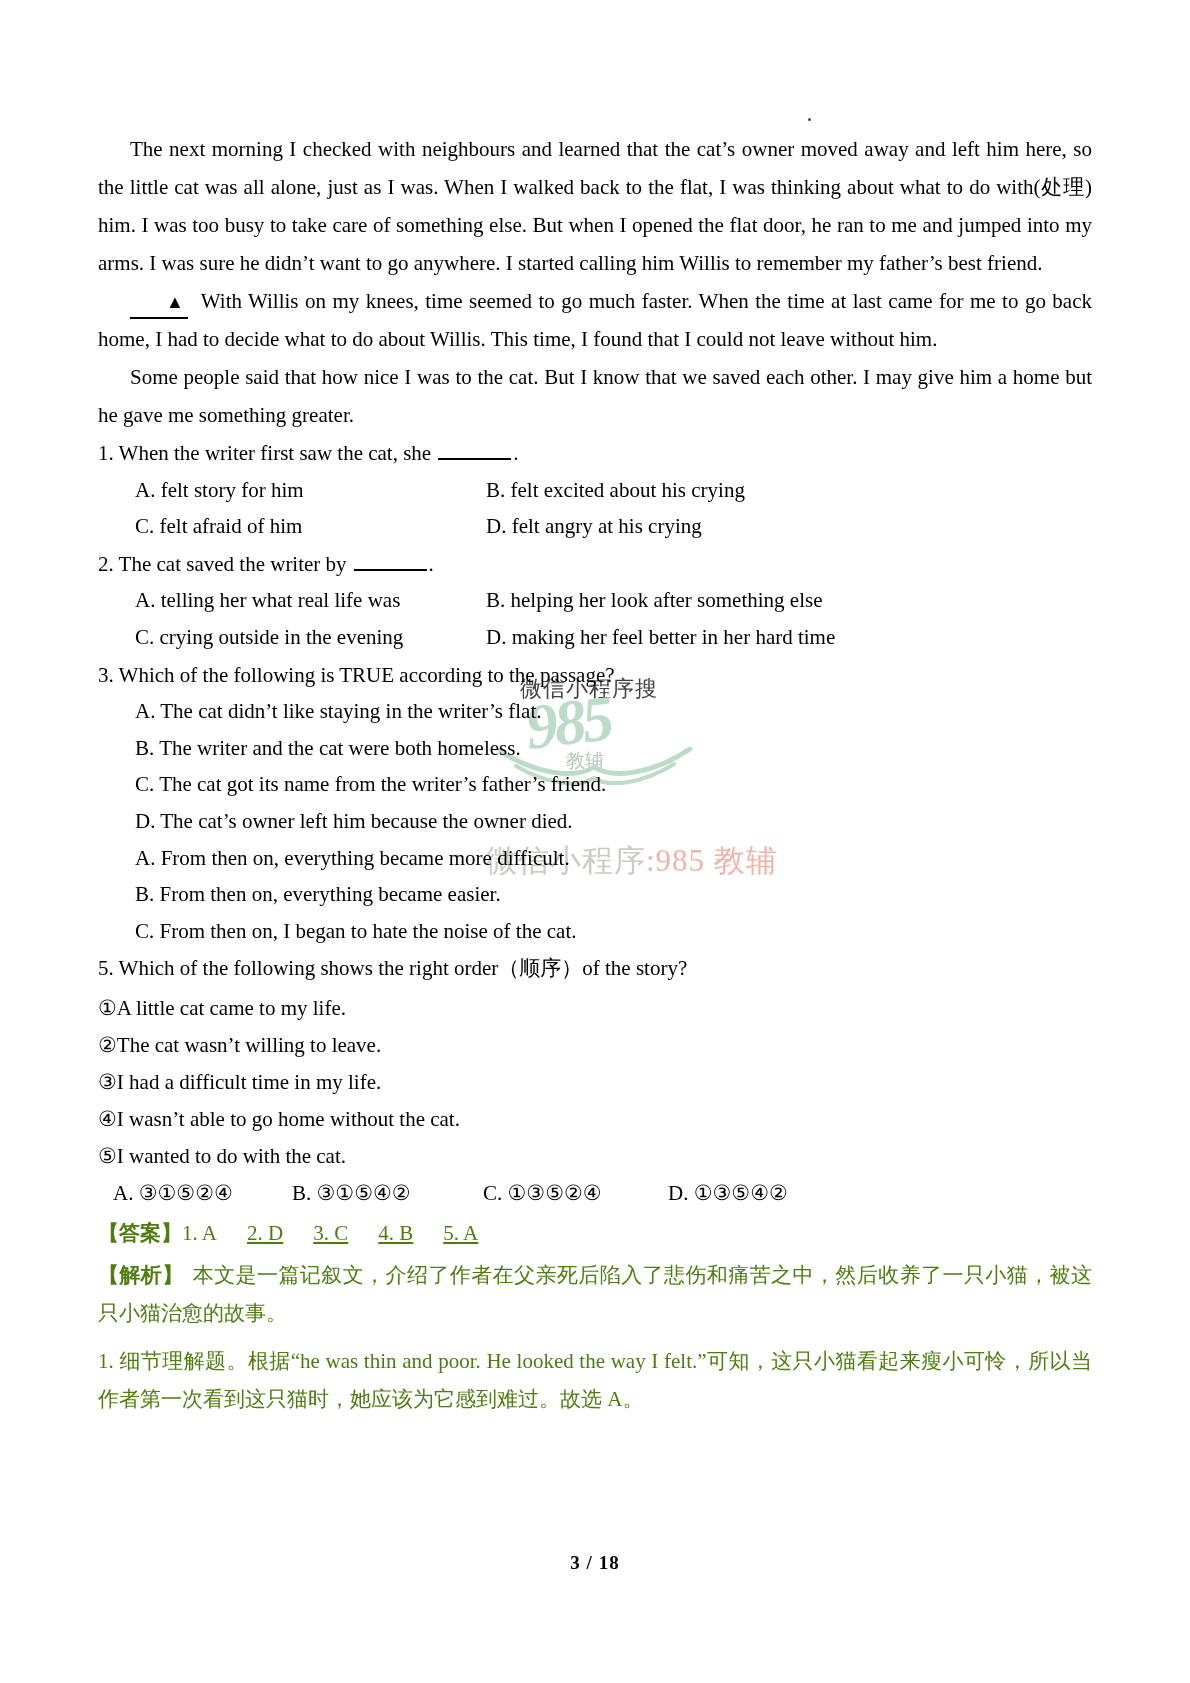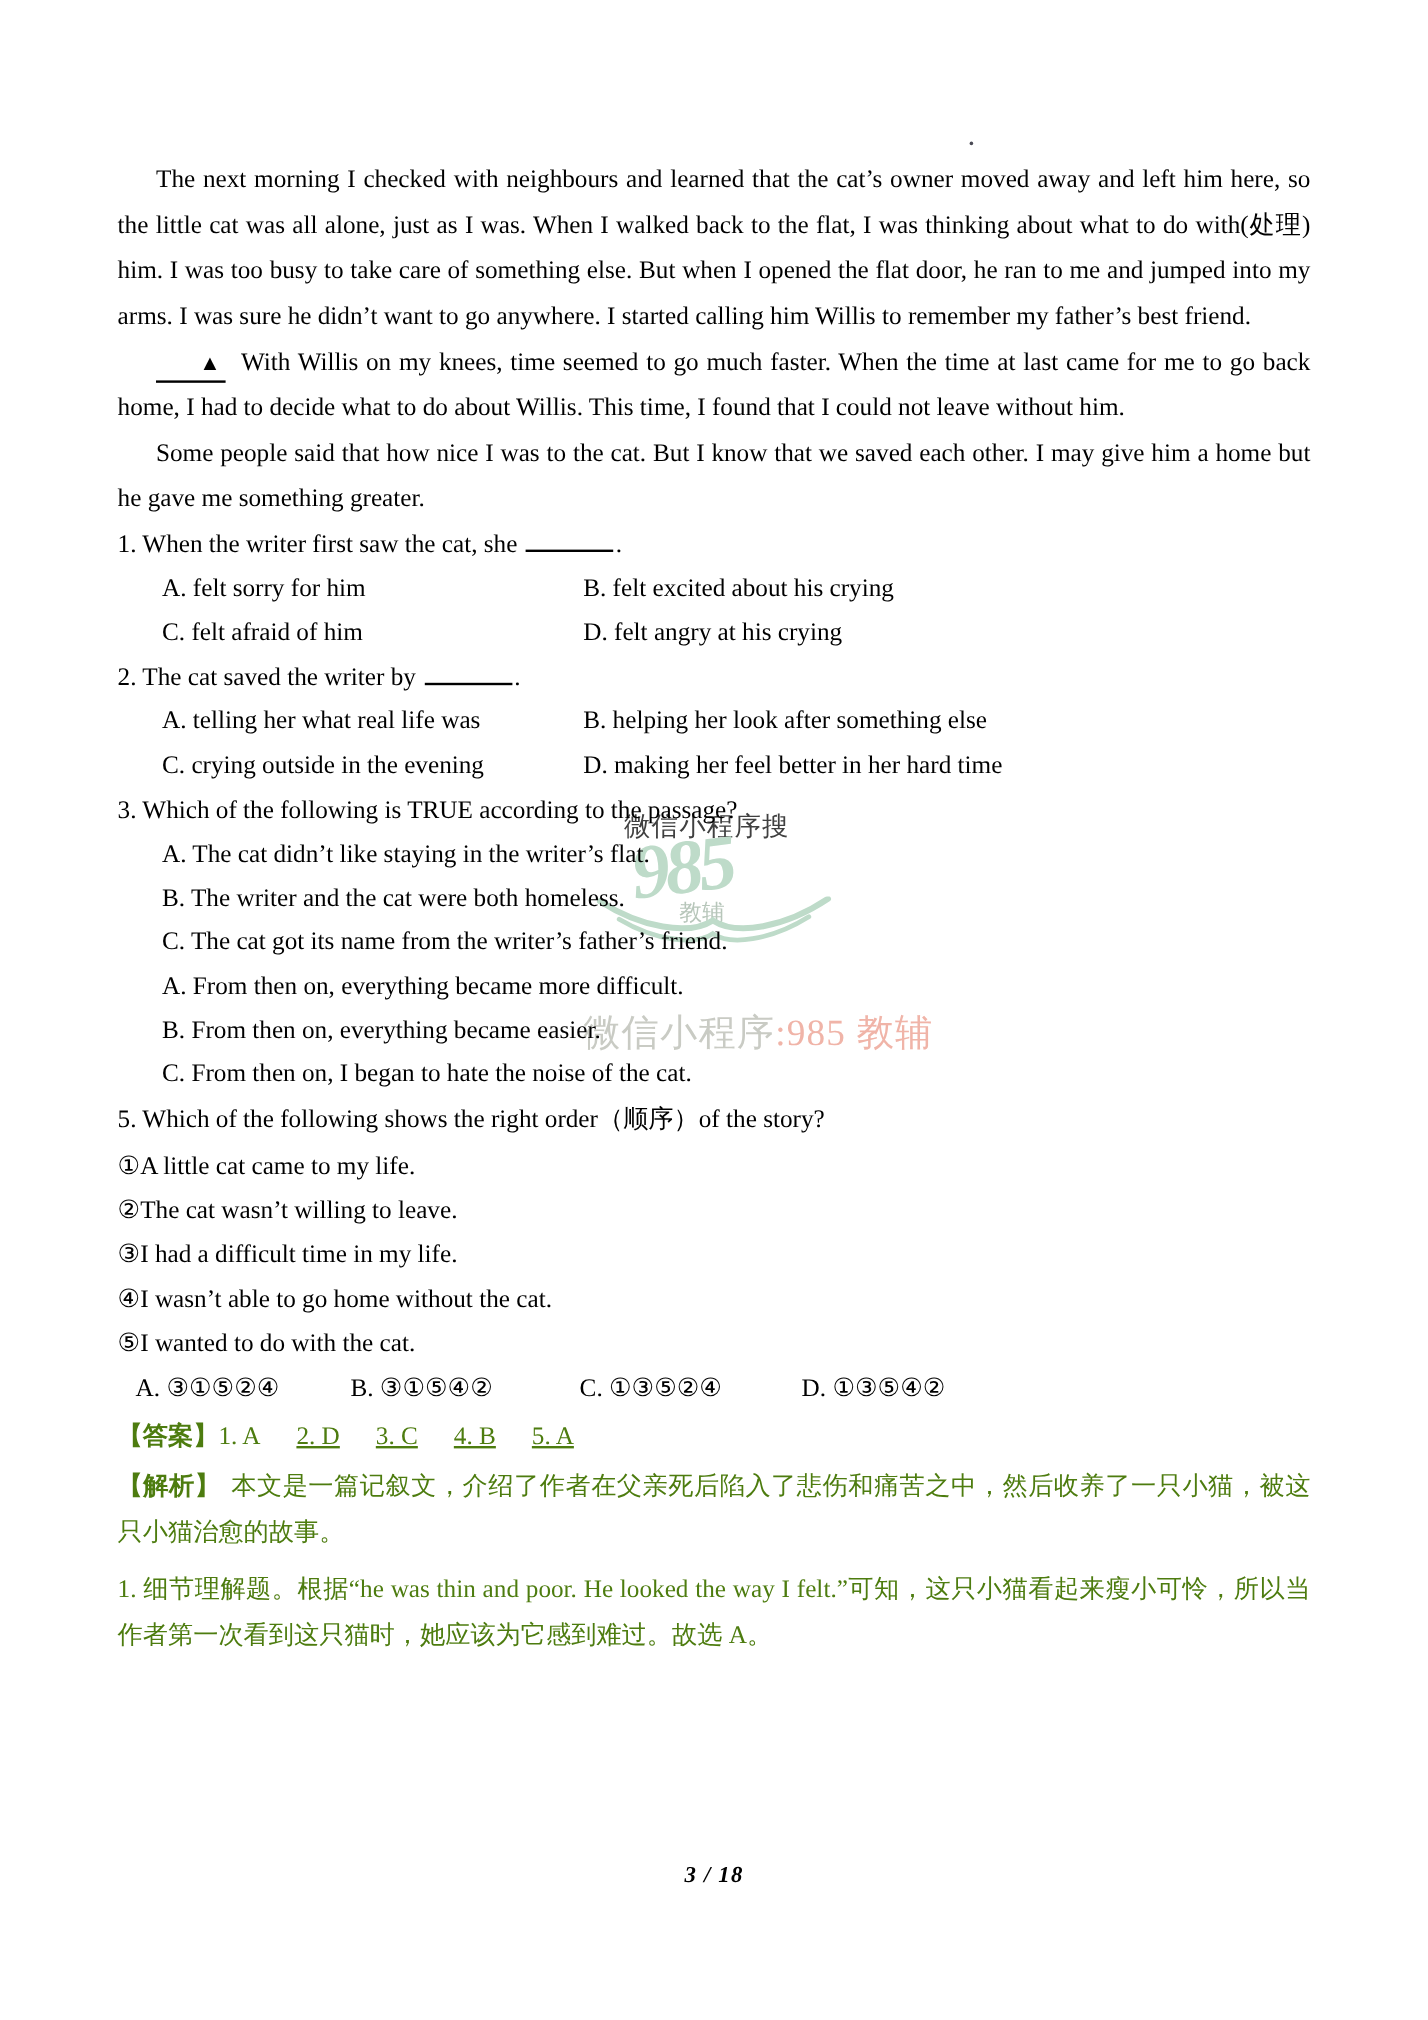--- a/index.html
+++ b/index.html
@@ -73,21 +73,20 @@
   .analysis-para.first { margin-top:4px; }
   .analysis-para.point { margin-top:10px; }
   .exp-label { font-weight:bold; margin-right:9px; }
 
   .page-number {
     position:absolute; z-index:1;
     left:0; top:1552px; width:100%;
     text-align:center;
     font-size:19px; font-weight:bold;
     letter-spacing:1px;
-    font-style:italic;
   }
 </style>
 </head>
 <body>
 
 <div class="page">
 
   <div class="watermark">
     <div class="wm-line1">微信小程序搜</div>
     <div class="wm-985">985</div>
@@ -114,21 +113,21 @@
     </p>
 
     <p class="para">Some people said that how nice I was to the cat. But I know that we saved each other. I may give him a home but he gave me something greater.</p>
 
     <div class="qsec">
 
       <div class="q-stem">
         <span>1. When the writer first saw the cat, she</span><span class="blank"></span><span>.</span>
       </div>
       <div class="opt-grid">
-        <span>A. felt sorry for him</span>
+        <span>A. felt story for him</span>
         <span>B. felt excited about his crying</span>
       </div>
       <div class="opt-grid">
         <span>C. felt afraid of him</span>
         <span>D. felt angry at his crying</span>
       </div>
 
       <div class="q-stem">
         <span>2. The cat saved the writer by</span><span class="blank"></span><span>.</span>
       </div>
@@ -138,20 +137,21 @@
       </div>
       <div class="opt-grid">
         <span>C. crying outside in the evening</span>
         <span>D. making her feel better in her hard time</span>
       </div>
 
       <div class="q-stem">3. Which of the following is TRUE according to the passage?</div>
       <div class="opt-single">A. The cat didn’t like staying in the writer’s flat.</div>
       <div class="opt-single">B. The writer and the cat were both homeless.</div>
       <div class="opt-single">C. The cat got its name from the writer’s father’s friend.</div>
+      <div class="opt-single">D. The cat’s owner left him because the owner died.</div>
 
       <div class="opt-single">A. From then on, everything became more difficult.</div>
       <div class="opt-single">B. From then on, everything became easier.</div>
       <div class="opt-single">C. From then on, I began to hate the noise of the cat.</div>
 
       <div class="q-stem">5. Which of the following shows the right order（顺序）of the story?</div>
       <div class="seq-list">
         <div>①A little cat came to my life.</div>
         <div>②The cat wasn’t willing to leave.</div>
         <div>③I had a difficult time in my life.</div>

